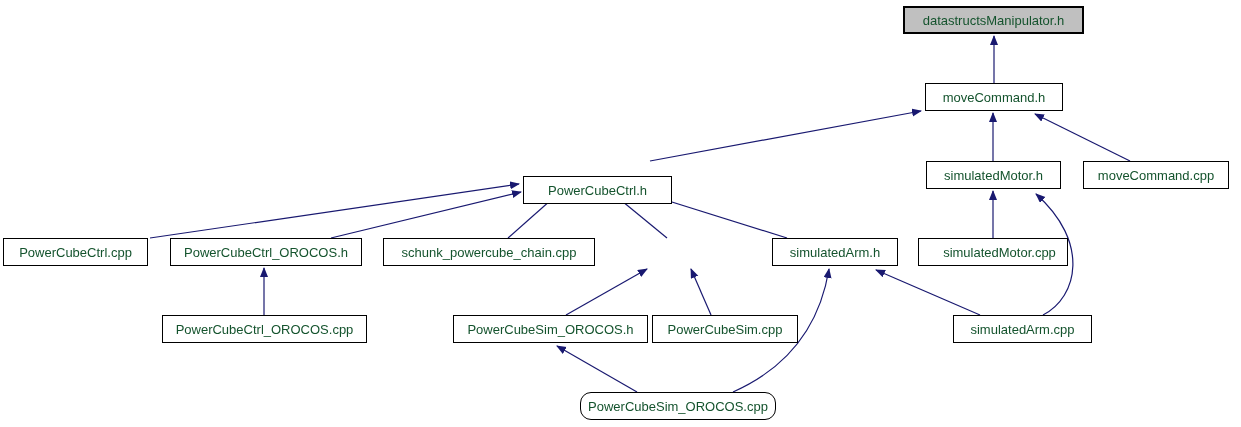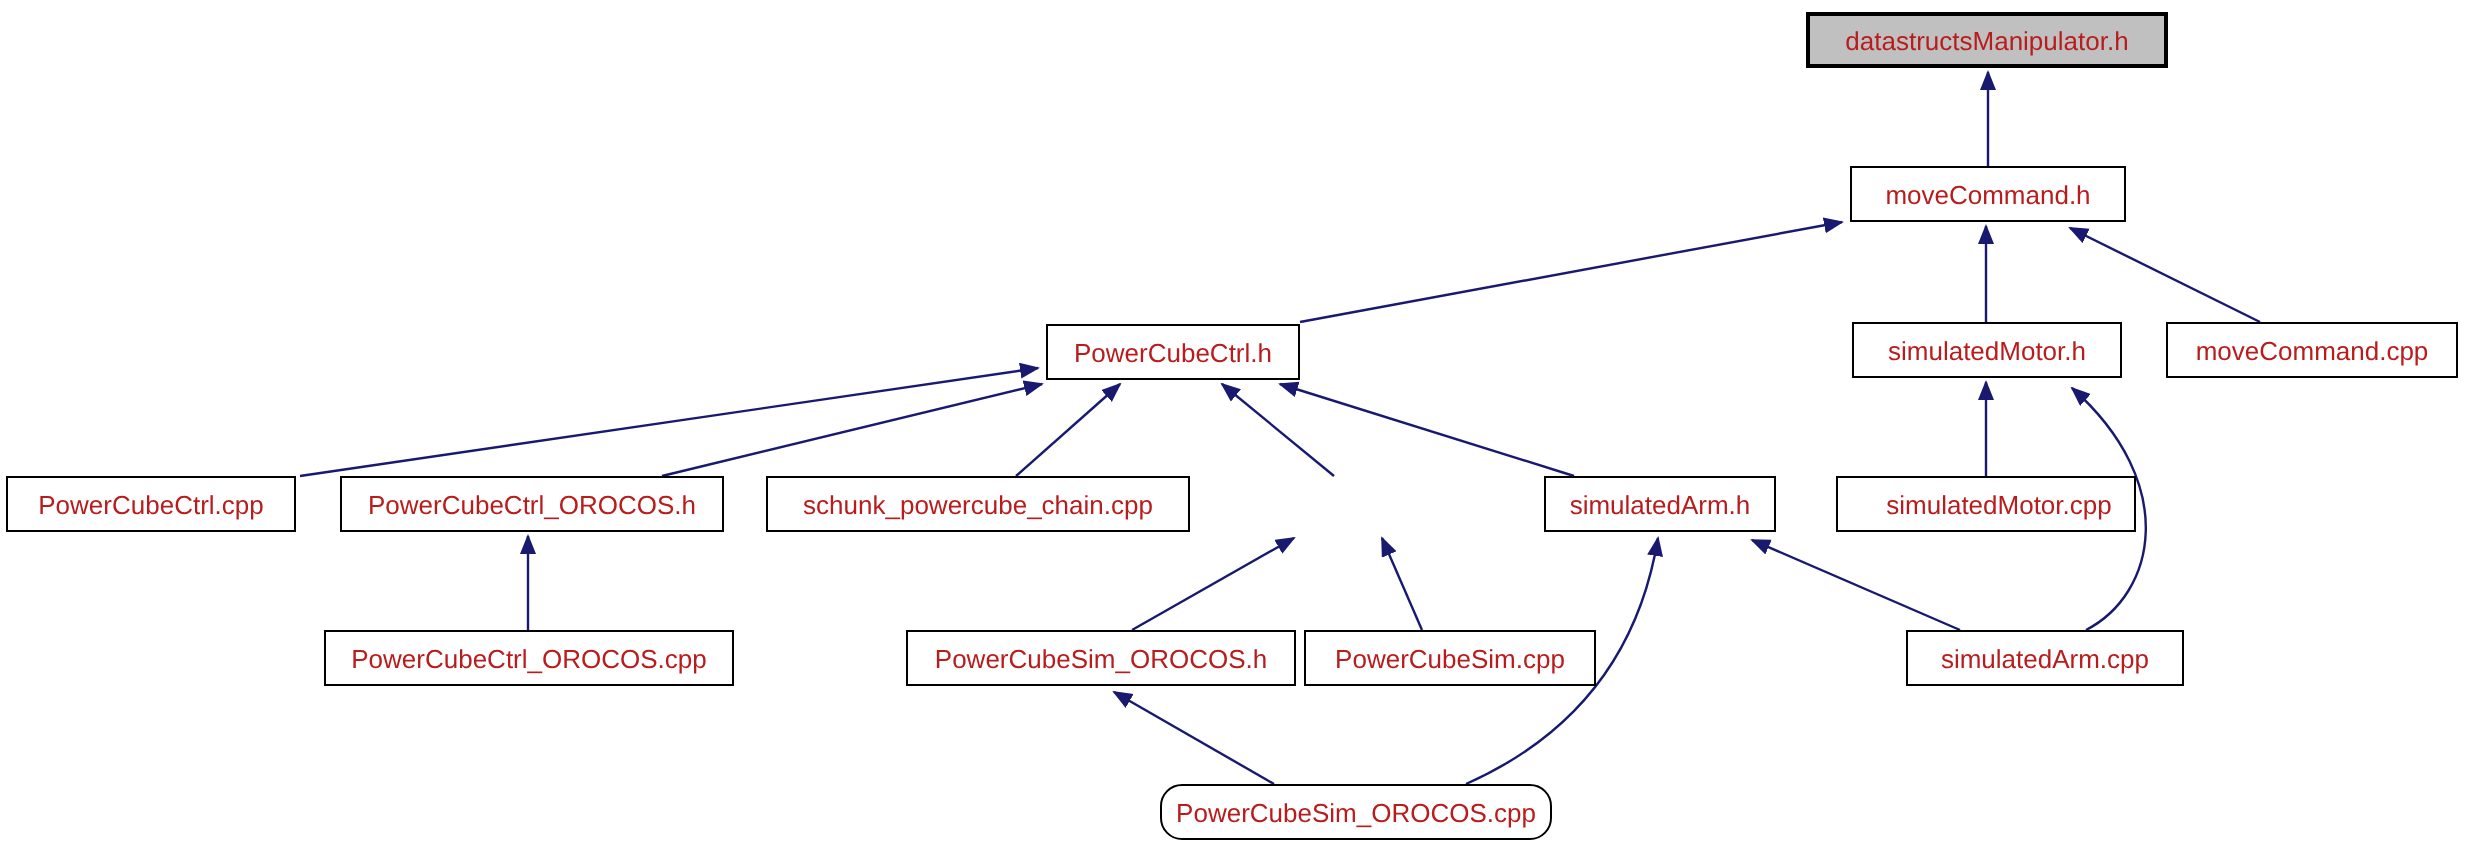--- a/index.html
+++ b/index.html
@@ -27,21 +27,21 @@
     left: 0;
     top: 0;
     width: 100%;
     height: 100%;
   }
   .node {
     position: absolute;
     box-sizing: border-box;
     border: 1px solid #000000;
     background: #ffffff;
-    color: #b91c1c;
+    color: #14532d;
     display: flex;
     align-items: center;
     justify-content: center;
     font-size: 13px;
     line-height: 1;
     white-space: nowrap;
     cursor: pointer;
   }
   .node.highlighted {
     background: #c0c0c0;
@@ -72,27 +72,27 @@
       <path d="M 711,315 L 691,269" fill="none" stroke="#191970" stroke-width="1.2" marker-end="url(#arrow)"></path>
       <path d="M 637,392 L 557,346" fill="none" stroke="#191970" stroke-width="1.2" marker-end="url(#arrow)"></path>
       <path d="M 733,392 C 778,372 818,336 829,269" fill="none" stroke="#191970" stroke-width="1.2" marker-end="url(#arrow)"></path>
       <path d="M 980,315 L 876,270" fill="none" stroke="#191970" stroke-width="1.2" marker-end="url(#arrow)"></path>
       <path d="M 1043,315 C 1078,297 1090,242 1036,194" fill="none" stroke="#191970" stroke-width="1.2" marker-end="url(#arrow)"></path>
       <path d="M 993,238 L 993,191" fill="none" stroke="#191970" stroke-width="1.2" marker-end="url(#arrow)"></path>
     </svg>
   <div id="nodes">
       <div class="node highlighted" style="left: 903px; top: 6px; width: 181px; height: 28px;">datastructsManipulator.h</div>
       <div class="node" style="left: 925px; top: 83px; width: 138px; height: 28px;">moveCommand.h</div>
-      <div class="node" style="left: 523px; top: 162px; width: 127px; height: 28px;">PowerCubeCtrl.h</div>
+      <div class="node" style="left: 523px; top: 176px; width: 149px; height: 28px;">PowerCubeCtrl.h</div>
       <div class="node" style="left: 926px; top: 161px; width: 135px; height: 28px;">simulatedMotor.h</div>
       <div class="node" style="left: 1083px; top: 161px; width: 146px; height: 28px; text-align: right;">moveCommand.cpp</div>
       <div class="node" style="left: 170px; top: 238px; width: 192px; height: 28px;">PowerCubeCtrl_OROCOS.h</div>
       <div class="node" style="left: 3px; top: 238px; width: 145px; height: 28px;">PowerCubeCtrl.cpp</div>
       <div class="node" style="left: 383px; top: 238px; width: 212px; height: 28px;">schunk_powercube_chain.cpp</div>
-      <div class="node" style="left: 772px; top: 238px; width: 116px; height: 28px;">simulatedArm.h</div>
+      <div class="node" style="left: 772px; top: 238px; width: 126px; height: 28px;">simulatedArm.h</div>
       <div class="node" style="left: 918px; top: 238px; width: 150px; height: 28px; padding-left: 13px;">simulatedMotor.cpp</div>
       <div class="node" style="left: 162px; top: 315px; width: 205px; height: 28px;">PowerCubeCtrl_OROCOS.cpp</div>
       <div class="node" style="left: 453px; top: 315px; width: 195px; height: 28px;">PowerCubeSim_OROCOS.h</div>
       <div class="node" style="left: 652px; top: 315px; width: 146px; height: 28px;">PowerCubeSim.cpp</div>
       <div class="node" style="left: 953px; top: 315px; width: 139px; height: 28px;">simulatedArm.cpp</div>
       <div class="node" style="left: 580px; top: 392px; width: 196px; height: 28px; border-radius: 11px;">PowerCubeSim_OROCOS.cpp</div>
     </div>
 </div>
 
 </body></html>

